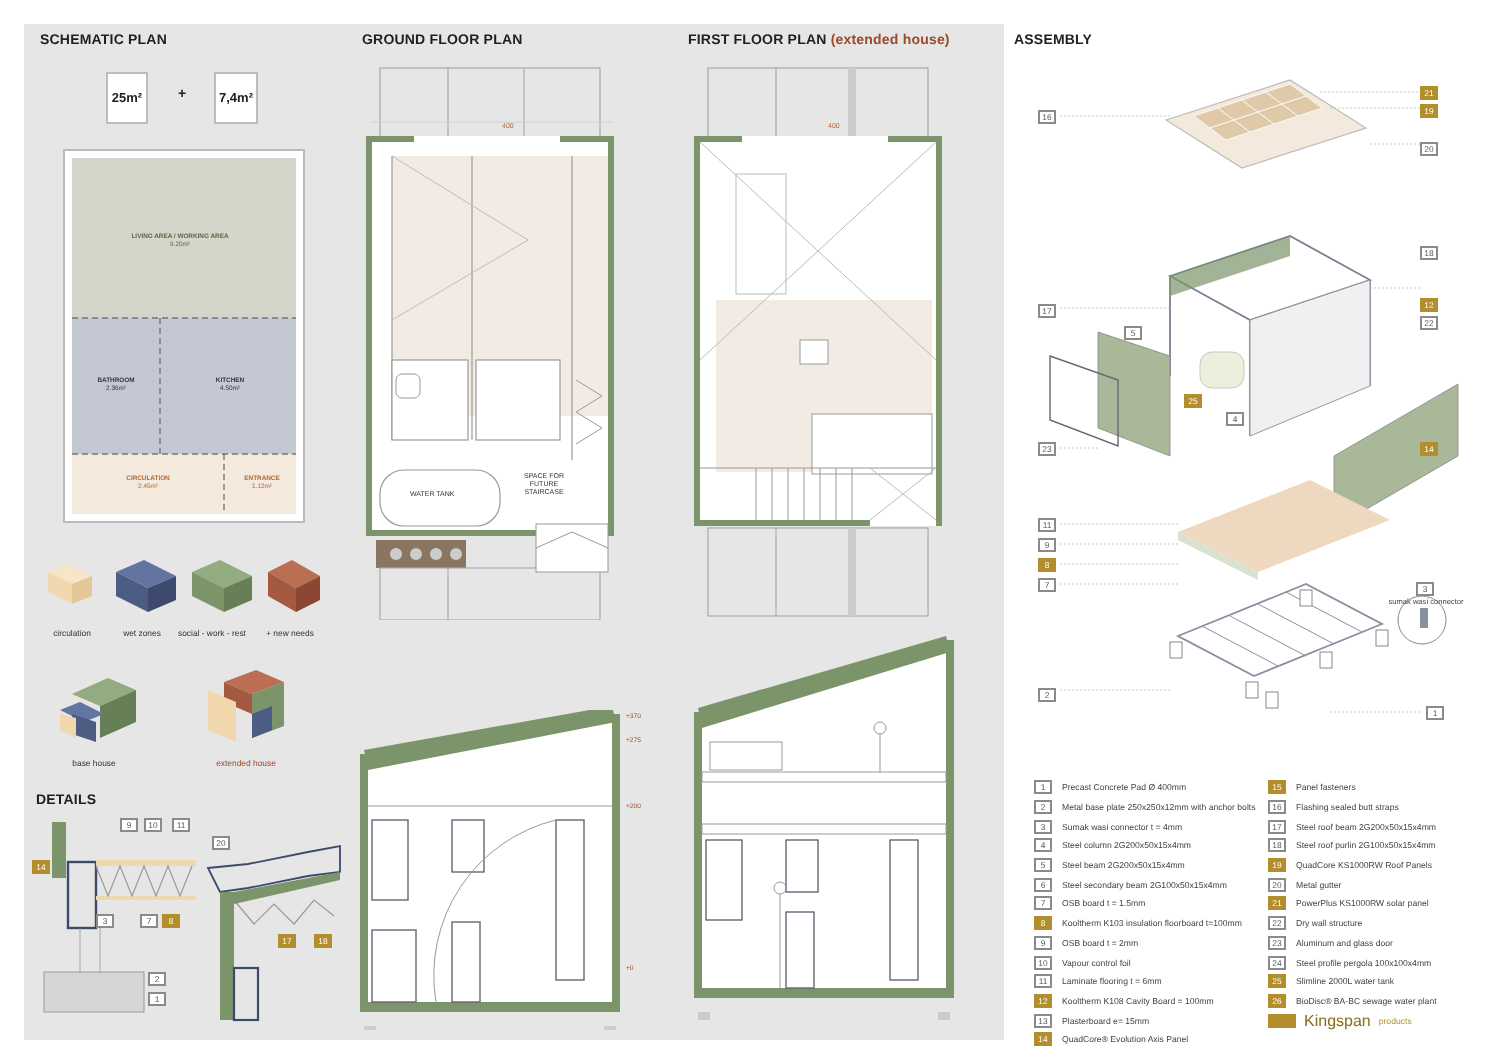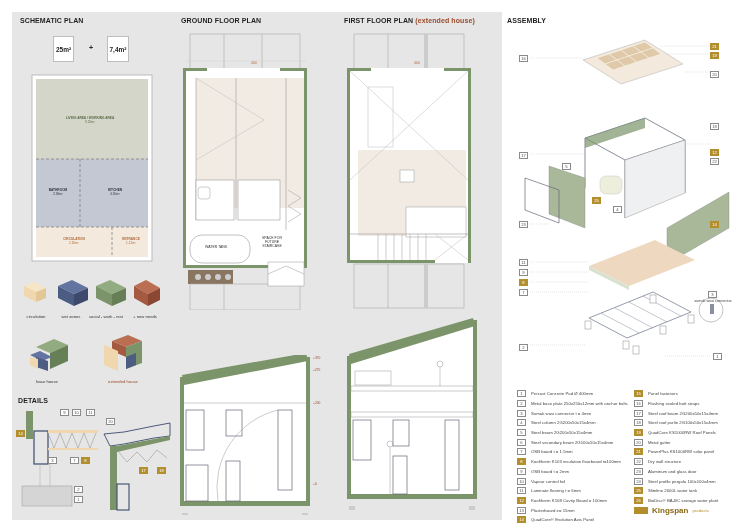--- a/index.html
+++ b/index.html
@@ -13,21 +13,21 @@
   .zone-label { position: absolute; font-size: 3.2px; text-align: center; line-height: 1.2; font-weight: bold; }
   .legend-label { position: absolute; font-size: 4.2px; color: #333; text-align: center; width: 40px; line-height: 1.15; }
   .num { display: inline-block; min-width: 9px; height: 7px; line-height: 6px; font-size: 4.2px; text-align: center; border: 0.6px solid #8a8a8a; background: #fff; color: #555; padding: 0 1px; }
   .num.k { background: #b38e2d; border-color: #b38e2d; color: #fff; }
   .tag { position: absolute; }
   .list { position: absolute; font-size: 4.3px; color: #444; }
   .list .row { height: 9.7px; display: flex; align-items: center; white-space: nowrap; }
   .list .row .num { margin-right: 5px; }
   .kingspan { position: absolute; display: flex; align-items: center; gap: 4px; }
   .kingspan .sw { width: 14px; height: 7px; background: #b38e2d; }
-  .kingspan .kb { font-size: 8px; font-weight: bold; color: #8a6a16; }
+  .kingspan .kb { font-size: 8px; font-weight: normal; color: #8a6a16; }
   .kingspan .kp { font-size: 4.3px; color: #b38e2d; }
 </style>
 </head>
 <body>
 
 <div class="sheet"></div>
 
 <div class="title" style="left:20px;top:17px;">SCHEMATIC PLAN</div>
 
 <div class="area-box" style="left:53px;top:36px;width:21px;height:26px;">

